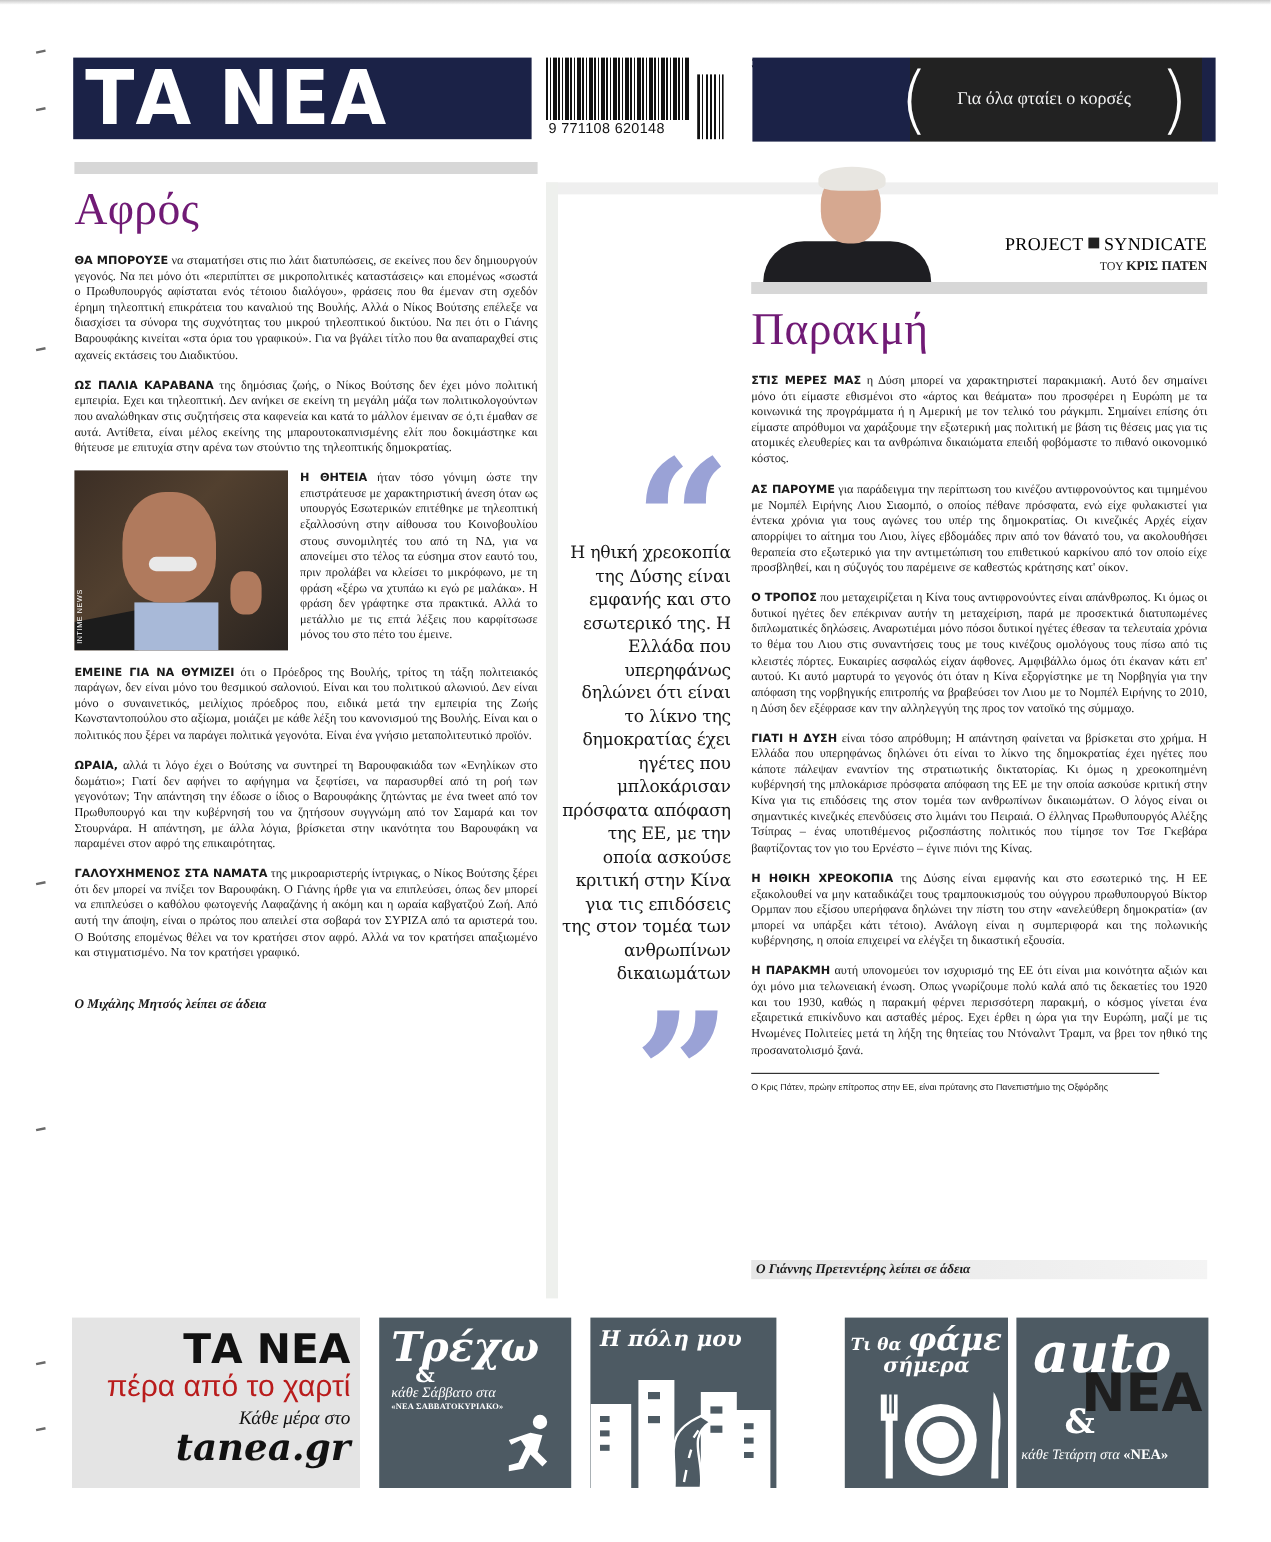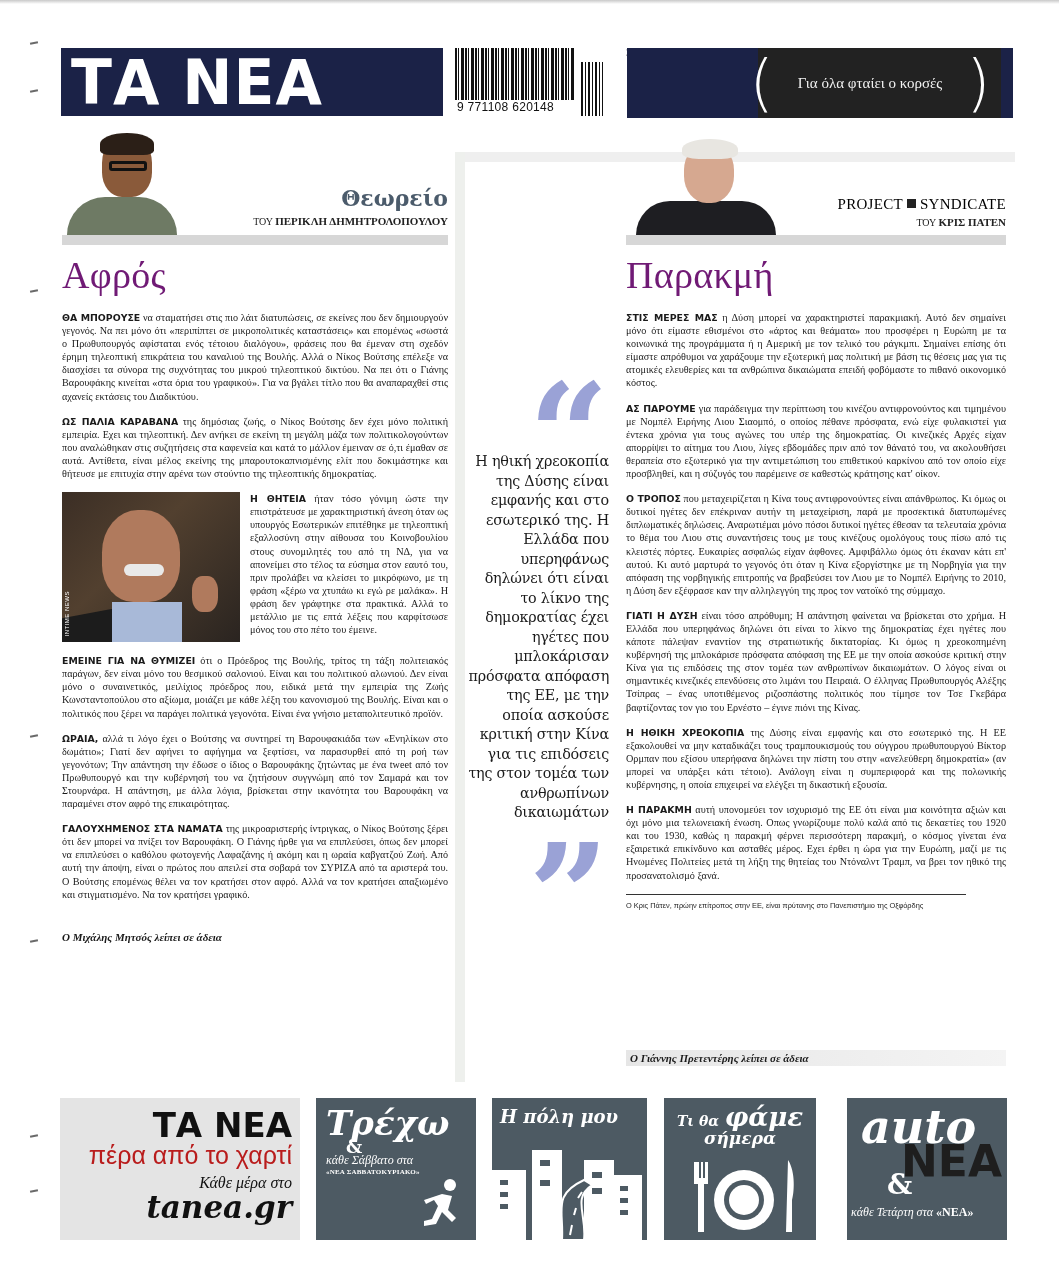--- a/index.html
+++ b/index.html
@@ -78,21 +78,21 @@
   .promos { position: absolute; top: 1098px; left: 60px; width: 960px; height: 142px; }
   .promo { position: absolute; top: 0; height: 142px; overflow: hidden; }
   .promo-site { left: 0; width: 240px; background: #e4e4e4; text-align: right; padding: 10px 8px 0 0; }
   .promo-site .p-logo { font-family: "DejaVu Sans", sans-serif; font-weight: 900; font-size: 34px; color: #111; line-height: 1; }
   .promo-site .p-sub { font-family: "Liberation Sans", sans-serif; font-size: 25px; color: #b91c1c; line-height: 1.1; }
   .promo-site .p-daily { font-family: "Liberation Serif", serif; font-style: italic; font-size: 16px; color: #111; margin-top: 4px; }
   .promo-site .p-url { font-family: "DejaVu Serif", serif; font-style: italic; font-weight: bold; font-size: 31px; color: #111; line-height: 1; }
   .promo-dark { background: #4d5a63; color: #fff; }
   .promo-run { left: 256px; width: 160px; padding: 8px 10px; }
   .promo-city { left: 432px; width: 155px; }
-  .promo-food { left: 604px; width: 152px; }
+  .promo-food { left: 644px; width: 136px; }
   .promo-auto { left: 787px; width: 160px; }
   .pt-big { font-family: "DejaVu Serif", serif; font-style: italic; font-weight: bold; font-size: 34px; line-height: 1; }
   .pt-amp { font-family: "DejaVu Serif", serif; font-weight: bold; font-size: 18px; line-height: 0.8; margin-left: 20px; }
   .pt-small { font-family: "Liberation Serif", serif; font-style: italic; font-size: 12px; line-height: 1.1; }
   .pt-tiny { font-family: "Liberation Serif", serif; font-weight: bold; font-size: 7px; letter-spacing: 0.2px; }
   .runner { position: absolute; right: 14px; bottom: 8px; width: 42px; height: 54px; }
   .city-title { font-family: "DejaVu Serif", serif; font-style: italic; font-weight: bold; font-size: 18px; padding: 8px 6px 0 8px; white-space: nowrap; }
   .city-art { position: absolute; left: 0; bottom: 0; width: 155px; height: 100px; }
   .food-title { font-family: "DejaVu Serif", serif; font-style: italic; font-weight: bold; text-align: center; padding-top: 6px; line-height: 1; }
   .food-title .s1 { font-size: 14px; }
@@ -128,33 +128,20 @@
   </div>
   <span class="barcode-issue">30&gt;</span>
   <div class="tagline-band">
     <span class="tag-paren">(</span>
     <span class="tag-text">Για όλα φταίει ο κορσές</span>
     <span class="tag-paren">)</span>
   </div>
 </header>
 
 <article class="col-left">
-  <div class="author-head">
-    <div class="portrait portrait-theo">
-      <div class="body"></div>
-        <div class="head"></div>
-        <div class="hair"></div>
-        <div class="glasses"></div>
-    </div>
-    <div class="col-title" style="top:50px">Θεωρείο</div>
-    <div class="col-byline" style="top:80px">
-      <span>ΤΟΥ</span>
-      <b>ΠΕΡΙΚΛΗ ΔΗΜΗΤΡΟΛΟΠΟΥΛΟΥ</b>
-    </div>
-  </div>
   <div class="grey-band"></div>
   <h1 class="headline">Αφρός</h1>
 
   <p class="para"><span class="lead">ΘΑ ΜΠΟΡΟΥΣΕ</span><span> να σταματήσει στις πιο λάιτ διατυπώσεις, σε εκείνες που δεν δημιουργούν γεγονός. Να πει μόνο ότι «περιπίπτει σε μικροπολιτικές καταστάσεις» και επομένως «σωστά ο Πρωθυπουργός αφίσταται ενός τέτοιου διαλόγου», φράσεις που θα έμεναν στη σχεδόν έρημη τηλεοπτική επικράτεια του καναλιού της Βουλής. Αλλά ο Νίκος Βούτσης επέλεξε να διασχίσει τα σύνορα της συχνότητας του μικρού τηλεοπτικού δικτύου. Να πει ότι ο Γιάνης Βαρουφάκης κινείται «στα όρια του γραφικού». Για να βγάλει τίτλο που θα αναπαραχθεί στις αχανείς εκτάσεις του Διαδικτύου.</span></p>
   <p class="para"><span class="lead">ΩΣ ΠΑΛΙΑ ΚΑΡΑΒΑΝΑ</span><span> της δημόσιας ζωής, ο Νίκος Βούτσης δεν έχει μόνο πολιτική εμπειρία. Εχει και τηλεοπτική. Δεν ανήκει σε εκείνη τη μεγάλη μάζα των πολιτικολογούντων που αναλώθηκαν στις συζητήσεις στα καφενεία και κατά το μάλλον έμειναν σε ό,τι έμαθαν σε αυτά. Αντίθετα, είναι μέλος εκείνης της μπαρουτοκαπνισμένης ελίτ που δοκιμάστηκε και θήτευσε με επιτυχία στην αρένα των στούντιο της τηλεοπτικής δημοκρατίας.</span></p>
 
   <div class="photo-block">
     <div class="photo-voutsis">
       <div class="jacket"></div>
         <div class="shirt"></div>

